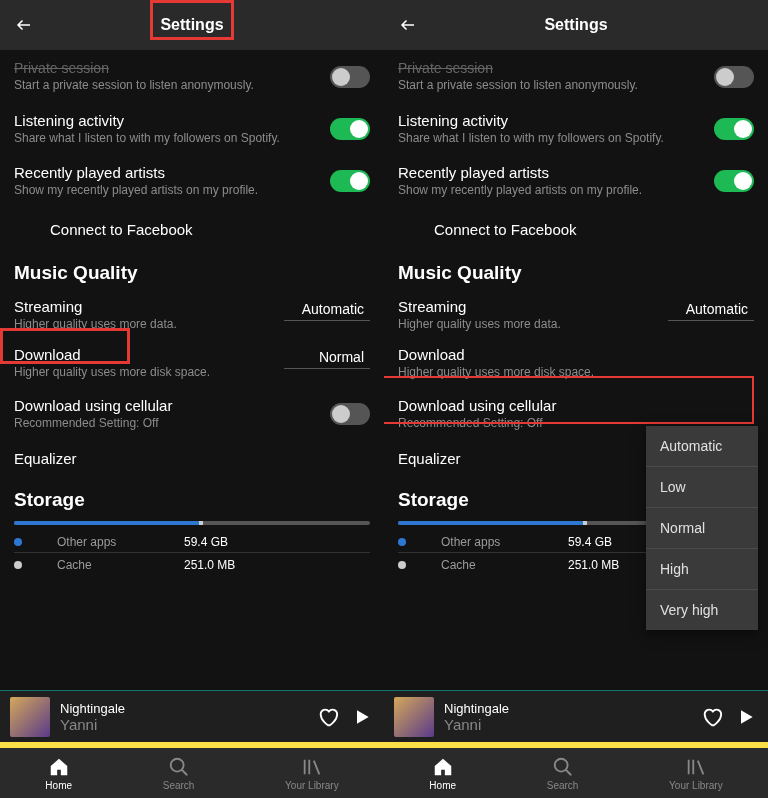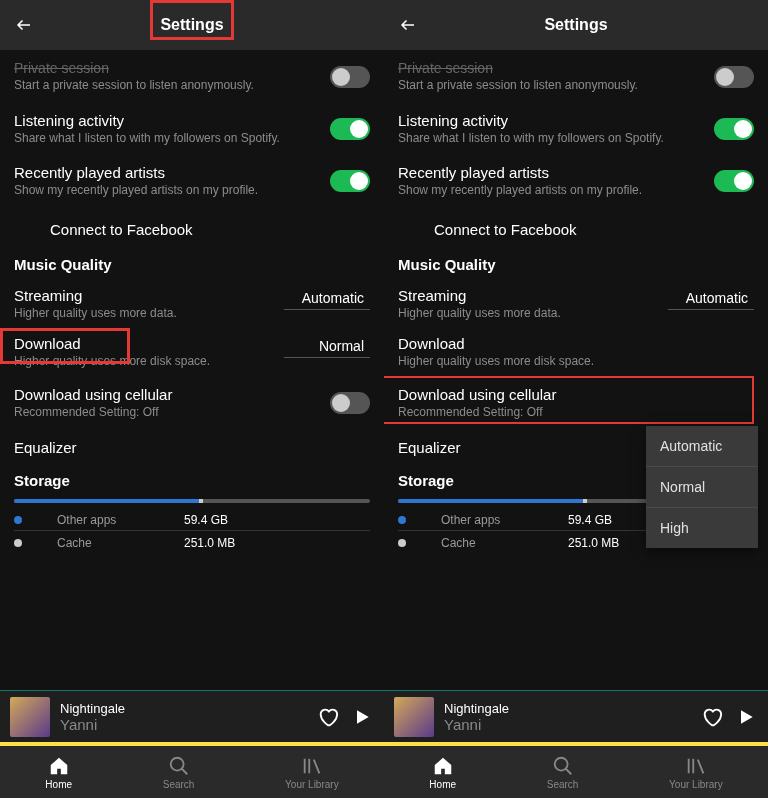--- a/index.html
+++ b/index.html
@@ -14,42 +14,42 @@
     .row .txt { flex: 1; padding-right: 10px; }
     .main { font-size: 15px; color: #fff; margin-bottom: 2px; }
     .sub { font-size: 12px; color: #8c8c8c; line-height: 1.3; }
     .truncated .main { color: #666; text-decoration: line-through; text-decoration-color: #666; font-size: 14px; }
     .toggle { width: 40px; height: 22px; border-radius: 11px; position: relative; cursor: pointer; flex-shrink: 0; }
     .toggle::after { content: ""; position: absolute; width: 18px; height: 18px; border-radius: 50%; background: #fff; top: 2px; transition: none; }
     .toggle.off { background: #555; }
     .toggle.off::after { left: 2px; background: #ccc; }
     .toggle.on { background: #1db954; }
     .toggle.on::after { right: 2px; }
-    .section-title { font-size: 15px; font-weight: 700; margin: 8px 0 10px; }
+    .section-title { font-size: 19px; font-weight: 700; margin: 14px 0 10px; }
     .value-row { display: flex; align-items: flex-start; justify-content: space-between; padding: 4px 0; margin-bottom: 6px; }
     .value-row .txt { flex: 1; padding-right: 10px; }
     .value-select { font-size: 14px; color: #fff; border-bottom: 1px solid #555; padding: 3px 6px 3px 0; min-width: 86px; text-align: right; cursor: pointer; }
     .simple-link { font-size: 15px; padding: 10px 0; margin-left: 36px; }
     .storage-bar { height: 4px; background: #555; margin: 10px 0 10px; display: flex; border-radius: 2px; overflow: hidden; }
     .storage-seg { height: 100%; }
     .storage-seg.blue { background: #2e77d0; }
     .storage-seg.white { background: #ccc; }
     .storage-row { display: flex; align-items: center; font-size: 12px; color: #9a9a9a; margin: 3px 0; gap: 27px; }
     .dot { width: 8px; height: 8px; border-radius: 50%; margin-right: 8px; }
     .dot.blue { background: #2e77d0; }
     .dot.white { background: #ccc; }
     .storage-label { width: 100px; }
     .storage-val { color: #fff; }
     .nowplay { height: 52px; background: #1f1f1f; display: flex; align-items: center; padding: 0 10px; gap: 10px; border-top: 1px solid #0f766e; }
     .art { width: 40px; height: 40px; background: linear-gradient(135deg,#d4a85a,#5a3a8a); border-radius: 2px; flex-shrink: 0; }
     .np-txt { flex: 1; min-width: 0; }
     .np-title { font-size: 13px; color: #fff; }
     .np-artist { font-size: 15px; color: #888; }
     .np-icon { width: 24px; height: 24px; display: flex; align-items: center; justify-content: center; cursor: pointer; }
-    .navbar { height: 56px; background: #2a2a2a; display: flex; align-items: center; justify-content: space-around; border-top: 4px solid #fde047; }
+    .navbar { height: 56px; background: #2a2a2a; display: flex; align-items: center; justify-content: space-around; border-top: 6px solid #fde047; }
     .nav-item { display: flex; flex-direction: column; align-items: center; gap: 2px; cursor: pointer; color: #888; }
     .nav-item.active { color: #fff; }
     .nav-label { font-size: 10px; }
     .redbox { position: absolute; border: 3px solid #e53935; pointer-events: none; z-index: 5; }
     .rb-title { top: 0; left: 150px; width: 84px; height: 40px; }
     .rb-mq { top: 278px; left: 0; width: 130px; height: 36px; }
     .rb-stream { top: 326px; left: -4px; width: 374px; height: 48px; border-width: 2px; }
     .dropdown { position: absolute; right: 10px; top: 376px; width: 112px; background: #3a3a3a; box-shadow: 0 4px 12px rgba(0,0,0,.5); z-index: 10; }
     .dropdown-item { padding: 12px 14px; font-size: 14px; color: #e0e0e0; border-bottom: 1px solid #4a4a4a; cursor: pointer; }
     .dropdown-item:last-child { border-bottom: none; }
@@ -254,22 +254,24 @@
       <div class="storage-val">59.4 GB</div>
     </div>
     <div class="storage-row" style="border-top:1px solid #333;padding-top:5px;">
       <div class="dot white"></div>
       <div class="storage-label">Cache</div>
       <div class="storage-val">251.0 MB</div>
     </div>
 
     <div class="dropdown">
       <div class="dropdown-item">Automatic</div>
+      <div class="dropdown-item">Low</div>
       <div class="dropdown-item">Normal</div>
       <div class="dropdown-item">High</div>
+      <div class="dropdown-item">Very high</div>
     </div>
   </div>
 
   <div class="nowplay">
     <div class="art"></div>
     <div class="np-txt">
       <div class="np-title">Nightingale</div>
       <div class="np-artist">Yanni</div>
     </div>
     <div class="np-icon">

